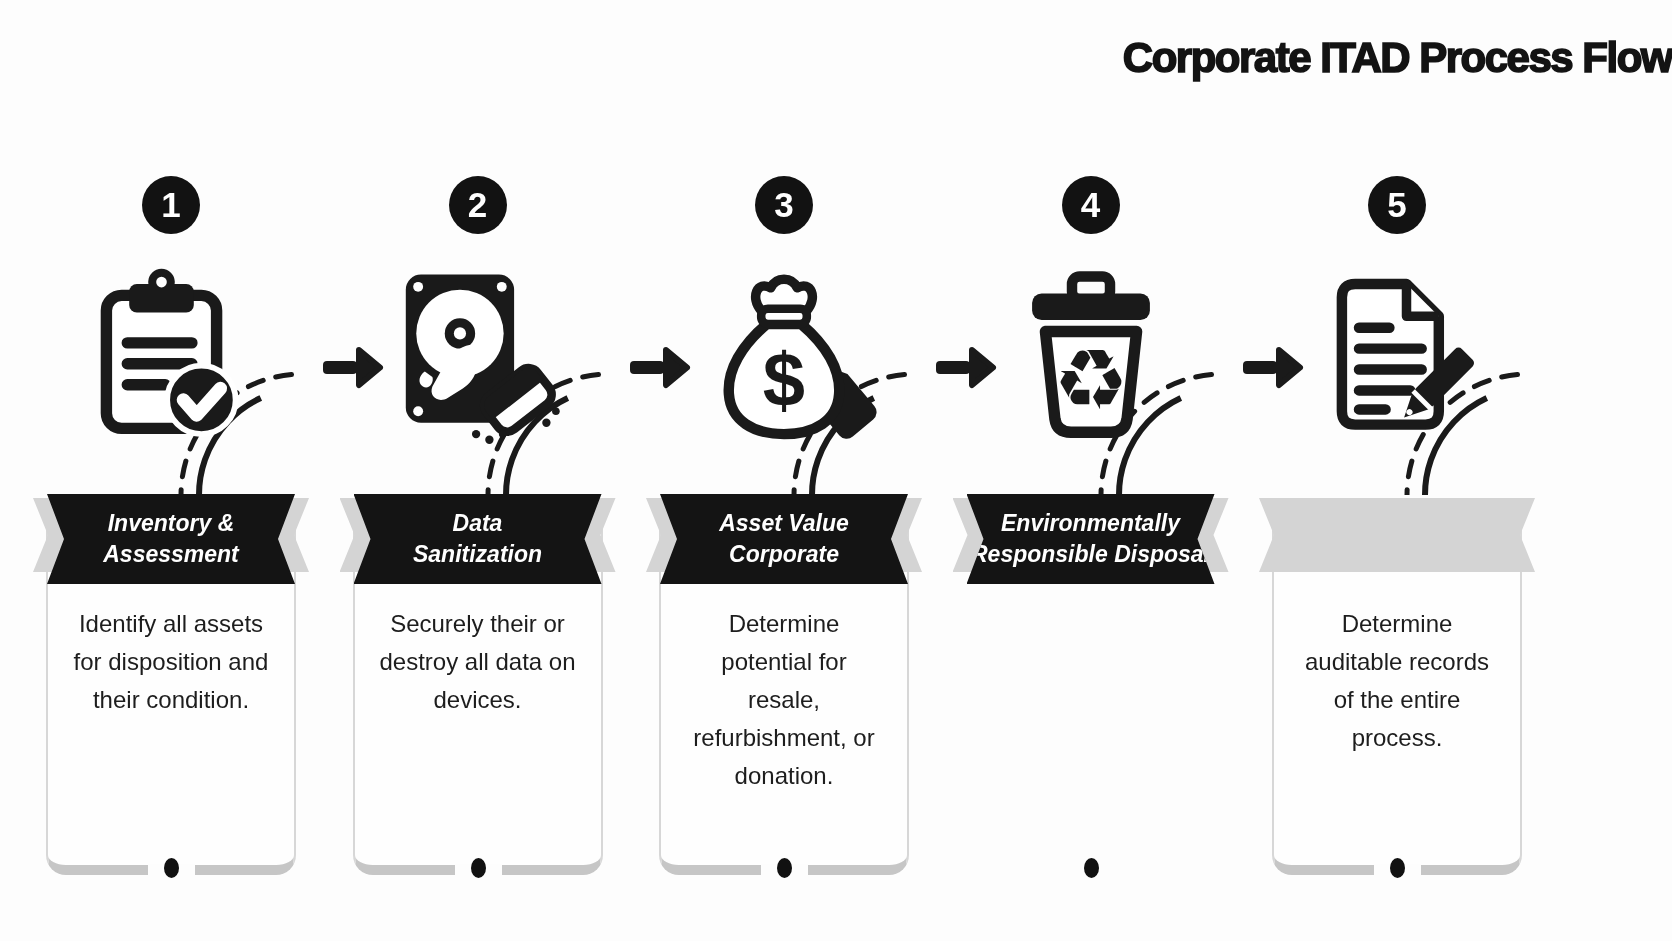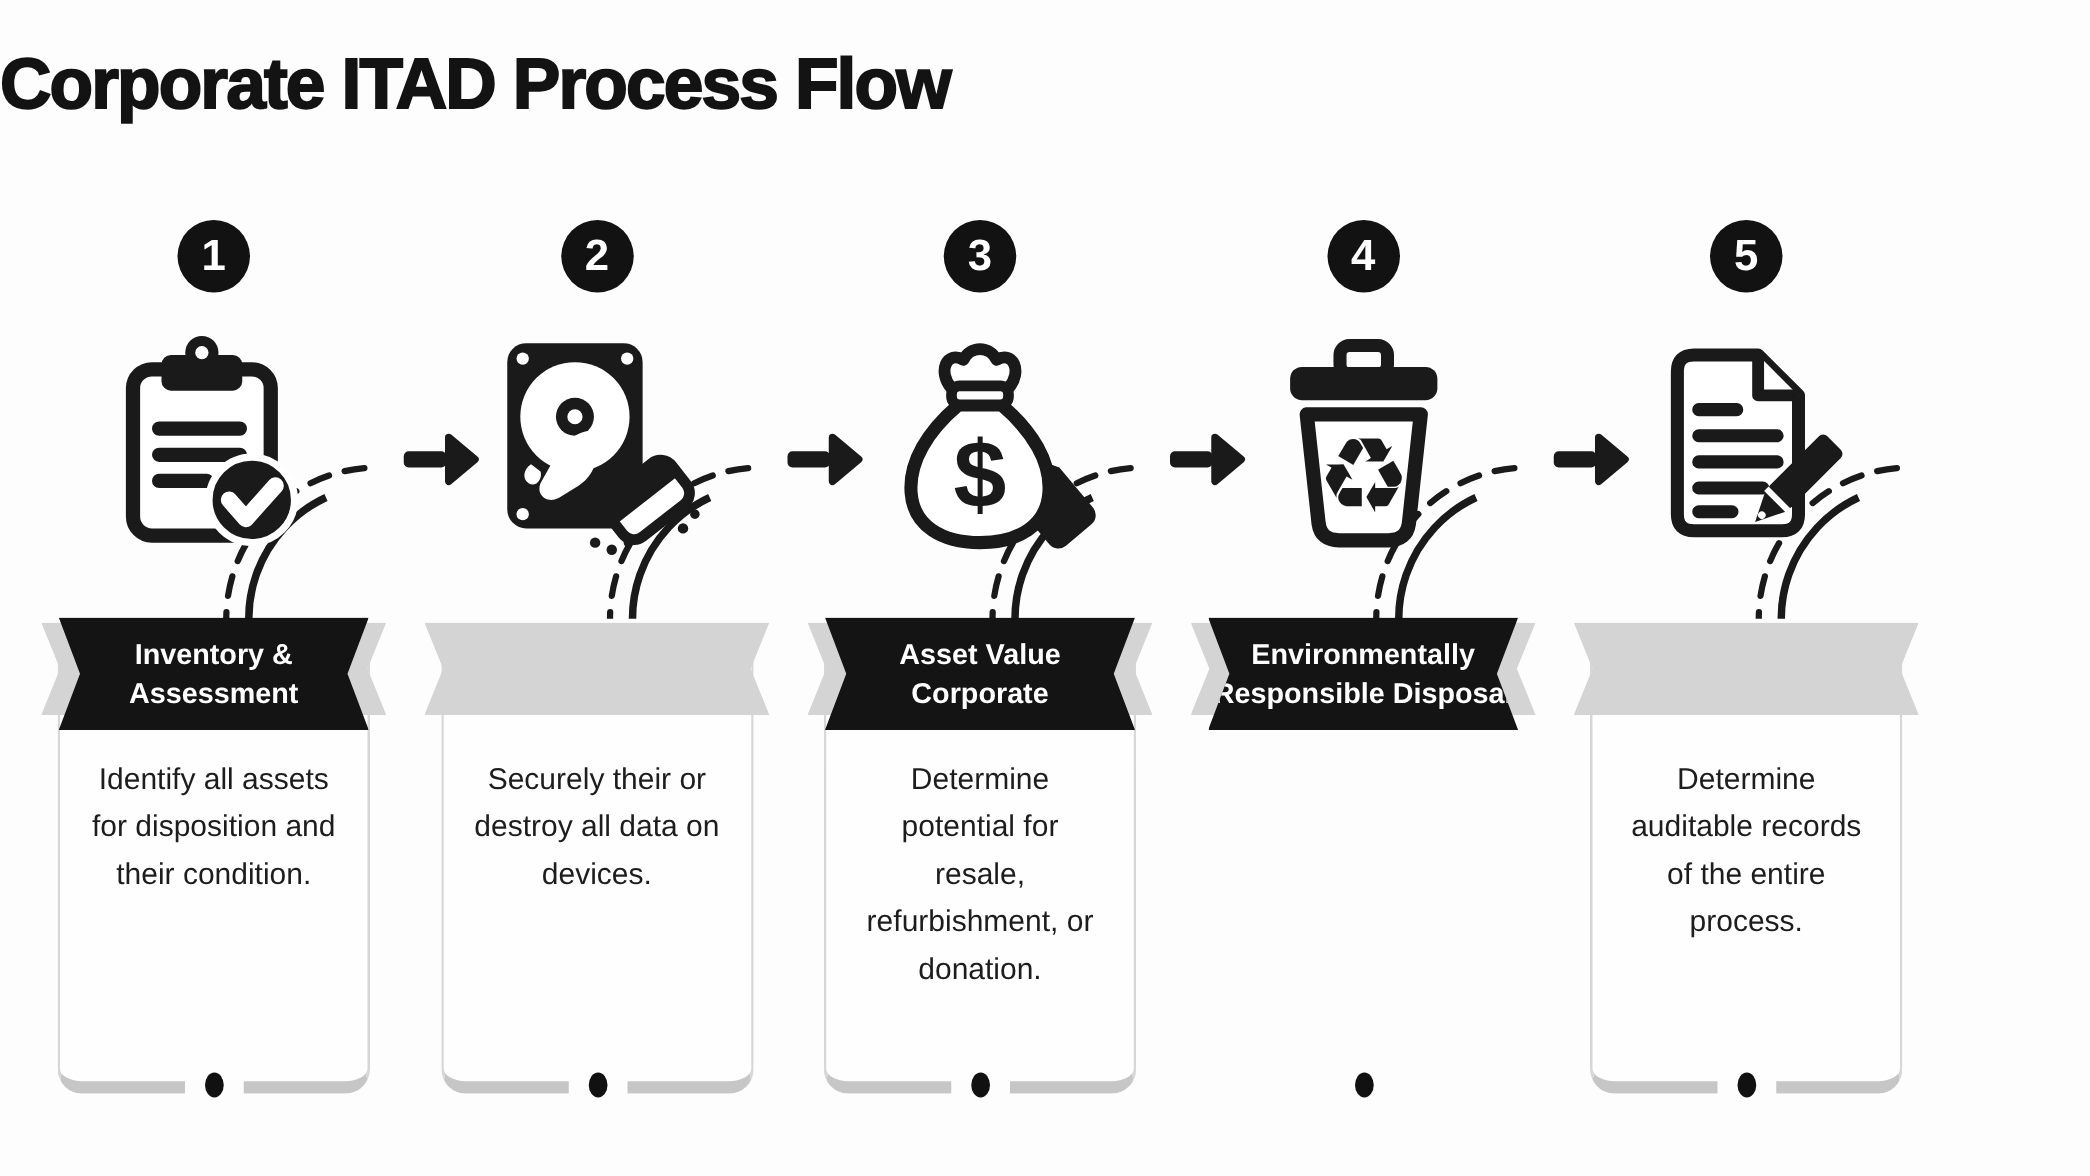--- a/index.html
+++ b/index.html
@@ -1,22 +1,22 @@
 <!DOCTYPE html>
 <html><head>
 <meta charset="utf-8">
 <style>
   html,body{margin:0;padding:0;background:#e8e8e8;}
   #canvas{
     position:relative;width:1672px;height:941px;overflow:hidden;
     background:#fdfdfd;font-family:"Liberation Sans",sans-serif;
   }
   .title{
-    position:absolute;top:34px;left:0;width:100%;text-align:left;
-    font-size:57px;font-weight:bold;color:#131313;letter-spacing:-1.5px;
+    position:absolute;top:34px;left:0;width:100%;text-align:right;
+    font-size:42px;font-weight:bold;color:#131313;letter-spacing:-1.5px;
     -webkit-text-stroke:1.6px #131313;
   }
   .step{position:absolute;top:0;width:307px;height:941px;}
   .badge{
     position:absolute;left:124px;top:176px;width:58px;height:58px;border-radius:50%;
     background:#121212;color:#ffffff;font-size:35px;font-weight:bold;
     line-height:58px;text-align:center;z-index:5;
   }
   .ring{position:absolute;left:18px;top:225px;width:270px;height:270px;z-index:2;}
   .step-icon{position:absolute;left:58px;top:265px;width:190px;height:190px;z-index:3;}
@@ -29,21 +29,21 @@
     position:absolute;top:100px;left:0;width:100%;box-sizing:border-box;padding:0 22px;
     font-size:24px;line-height:38px;color:#1d1d1d;text-align:center;
   }
   .ribbon-back{
     position:absolute;left:15px;top:498px;width:276px;height:74px;background:#d4d4d4;z-index:2;
     clip-path:polygon(0 0,100% 0,calc(100% - 15px) 50%,100% 100%,0 100%,15px 50%);
   }
   .ribbon{
     position:absolute;left:29px;top:494px;width:248px;height:90px;background:#141414;z-index:3;
     clip-path:polygon(0 0,100% 0,calc(100% - 17px) 50%,100% 100%,0 100%,17px 50%);
-    display:flex;flex-direction:column;justify-content:center;align-items:center;
+    display:flex;flex-direction:column;justify-content:center;align-items:center;font-style:italic;
   }
   .ribbon .line{
     color:#ffffff;font-size:23px;font-weight:bold;line-height:31px;white-space:nowrap;text-align:center;
   }
   .dot-gap{position:absolute;left:130px;top:864px;width:47px;height:13px;background:#fdfdfd;z-index:2;}
   .dot{position:absolute;left:146px;top:858px;width:15px;height:20px;border-radius:50%;background:#111111;z-index:3;}
   .arrow{position:absolute;width:62px;height:50px;top:343px;}
   .hidden-defs{position:absolute;width:0;height:0;overflow:hidden;}
 </style>
 </head>
@@ -156,20 +156,24 @@
     <svg class="ring" viewBox="-135 -135 270 270">
           <use href="#step-ring"></use>
         </svg>
     <svg class="step-icon" viewBox="0 0 100 100">
           <use href="#hard-drive-wipe-icon"></use>
         </svg>
     <div class="card">
       <div class="desc">Securely their or destroy all data on devices.</div>
     </div>
     <div class="ribbon-back"></div>
+    <div class="ribbon">
+      <div class="line">Data</div>
+      <div class="line">Sanitization</div>
+    </div>
     <div class="dot-gap"></div>
     <div class="dot"></div>
   </div>
 
   <div class="step" style="left: 631px;">
     <div class="badge">3</div>
     <svg class="ring" viewBox="-135 -135 270 270">
           <use href="#step-ring"></use>
         </svg>
     <svg class="step-icon" viewBox="0 0 100 100">

